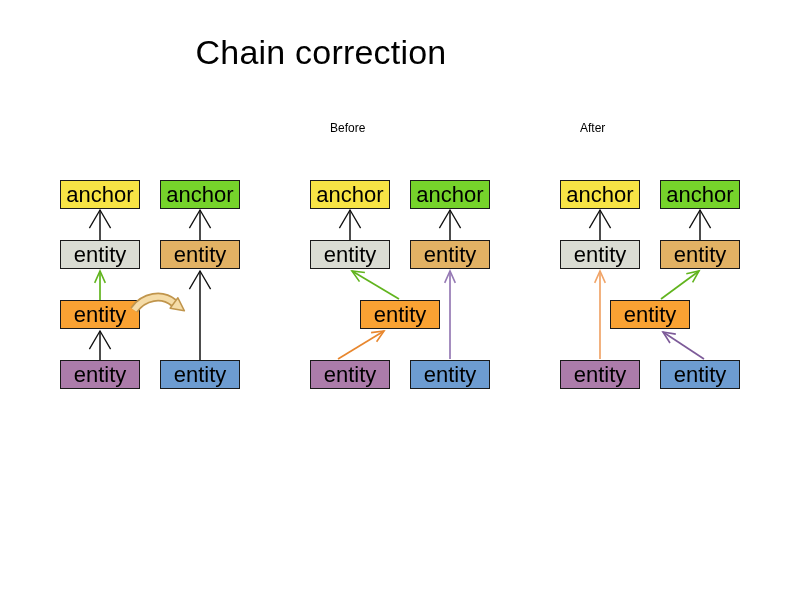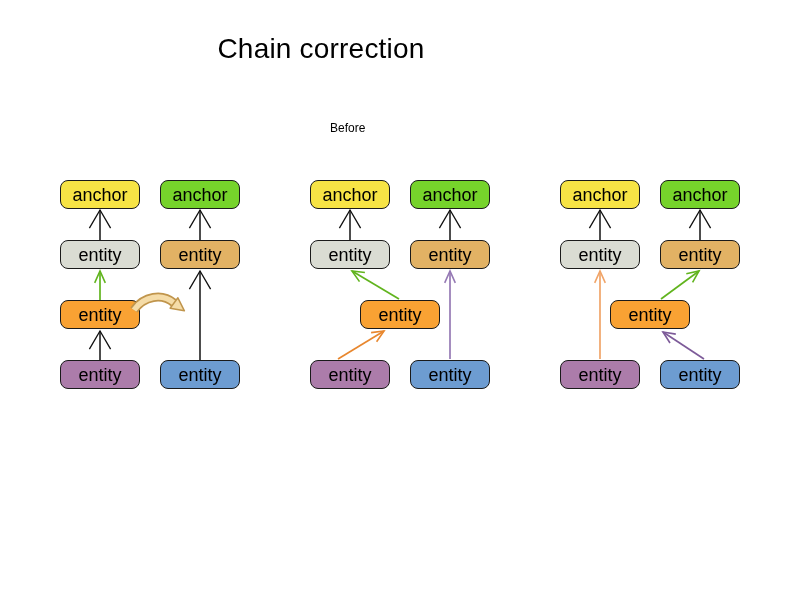--- a/index.html
+++ b/index.html
@@ -1,36 +1,37 @@
 <!DOCTYPE html>
 <html><head>
 <meta charset="utf-8">
 <style>
   html,body{margin:0;padding:0;background:#ffffff;}
   body{width:800px;height:600px;font-family:"Liberation Sans",sans-serif;color:#000;}
   .canvas{position:relative;width:800px;height:600px;background:#fff;overflow:hidden;}
   .title{position:absolute;top:33px;left:0;width:642px;text-align:center;
-         font-size:28px;font-weight:400;letter-spacing:0.2px;}
+         font-size:34px;font-weight:400;letter-spacing:0.2px;}
   .group-label{position:absolute;top:121px;width:140px;text-align:left;font-size:12px;}
   #before-label{left:330px;}
   #after-label{left:580px;}
   .caption{position:absolute;top:470px;left:0;width:800px;text-align:center;font-size:19px;}
   #node-layer{position:absolute;inset:0;z-index:1;}
   #edge-layer{position:absolute;inset:0;z-index:2;pointer-events:none;}
   .node{position:absolute;width:80px;height:29px;box-sizing:border-box;
-        border:1.5px solid #1a1a1a;border-radius:8px;
+        border:1.5px solid #1a1a1a;border-radius:0;
         display:flex;align-items:center;justify-content:center;
-        font-size:18px;line-height:1;}
+        font-size:22px;line-height:1;}
 </style>
 </head>
 <body>
 
 <div class="canvas">
   <div class="title">Chain correction</div>
   <div class="group-label" id="before-label">Before</div>
+  <div class="group-label" id="after-label">After</div>
 
   <div id="node-layer">
       <div class="node" style="left: 60px; top: 180px; width: 80px; height: 29px; background: rgb(247, 228, 69); border-color: rgb(26, 26, 26);">anchor</div>
       <div class="node" style="left: 160px; top: 180px; width: 80px; height: 29px; background: rgb(118, 211, 43); border-color: rgb(26, 26, 26);">anchor</div>
       <div class="node" style="left: 60px; top: 240px; width: 80px; height: 29px; background: rgb(218, 220, 211); border-color: rgb(26, 26, 26);">entity</div>
       <div class="node" style="left: 160px; top: 240px; width: 80px; height: 29px; background: rgb(226, 178, 100); border-color: rgb(26, 26, 26);">entity</div>
       <div class="node" style="left: 60px; top: 300px; width: 80px; height: 29px; background: rgb(249, 162, 51); border-color: rgb(26, 26, 26);">entity</div>
       <div class="node" style="left: 60px; top: 360px; width: 80px; height: 29px; background: rgb(172, 124, 170); border-color: rgb(26, 26, 26);">entity</div>
       <div class="node" style="left: 160px; top: 360px; width: 80px; height: 29px; background: rgb(109, 156, 209); border-color: rgb(26, 26, 26);">entity</div>
       <div class="node" style="left: 310px; top: 180px; width: 80px; height: 29px; background: rgb(247, 228, 69); border-color: rgb(26, 26, 26);">anchor</div>

